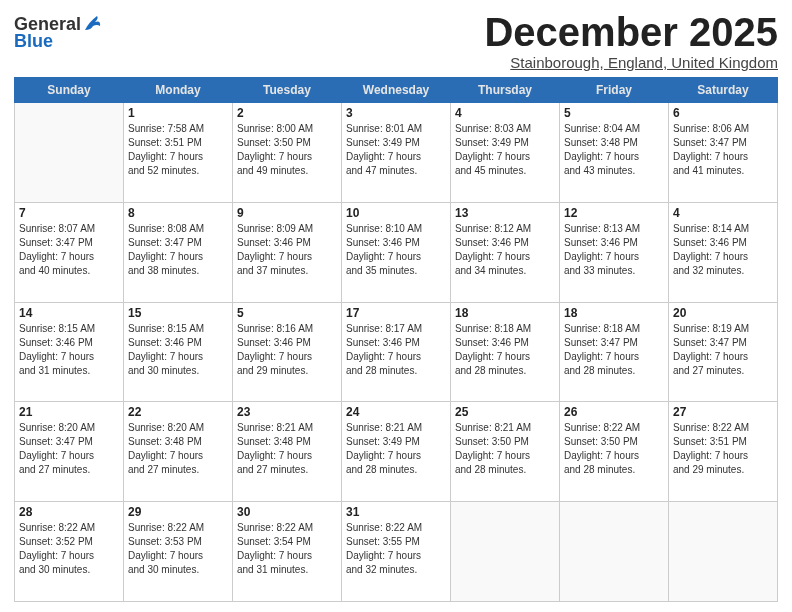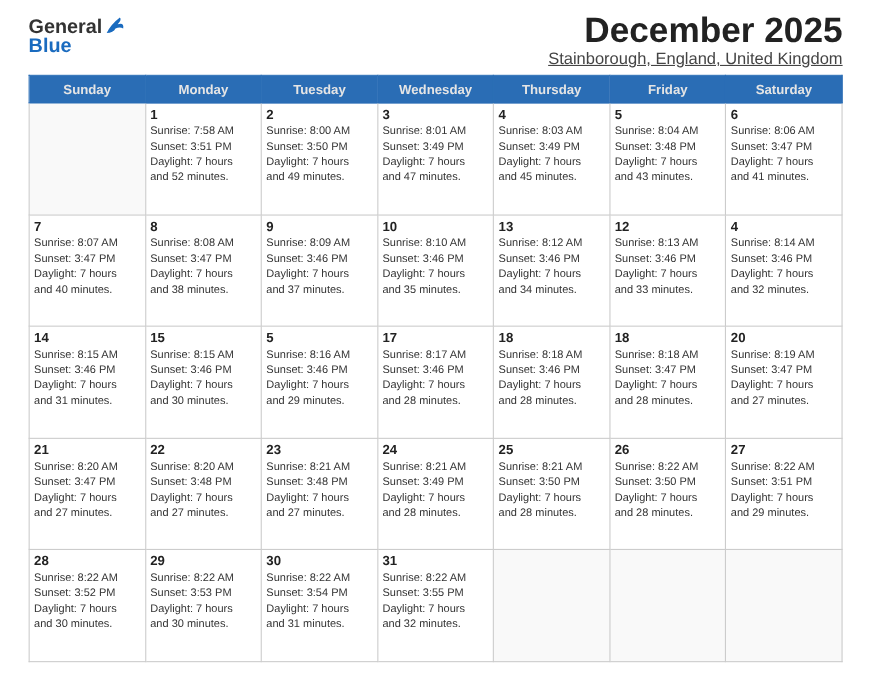--- a/index.html
+++ b/index.html
@@ -7,21 +7,21 @@
       width: 792px;
       height: 612px;
       background: #fff;
       font-family: Arial, sans-serif;
       font-size: 11px;
       overflow: hidden;
     }
     .page {
       width: 792px;
       height: 612px;
-      padding: 10px 26px;
+      padding: 10px 14px;
       display: flex;
       flex-direction: column;
     }
     .header {
       display: flex;
       align-items: flex-start;
       justify-content: space-between;
       margin-bottom: 6px;
     }
     .logo {
@@ -39,21 +39,21 @@
     .logo-icon {
       width: 18px;
       height: 22px;
       margin-left: 2px;
       margin-top: -2px;
     }
     .title-block {
       text-align: right;
     }
     .title-block h1 {
-      font-size: 32px;
+      font-size: 40px;
       font-weight: bold;
       color: #222;
       line-height: 1.1;
     }
     .title-block h2 {
       font-size: 15px;
       font-weight: normal;
       color: #444;
       text-decoration: underline;
     }

